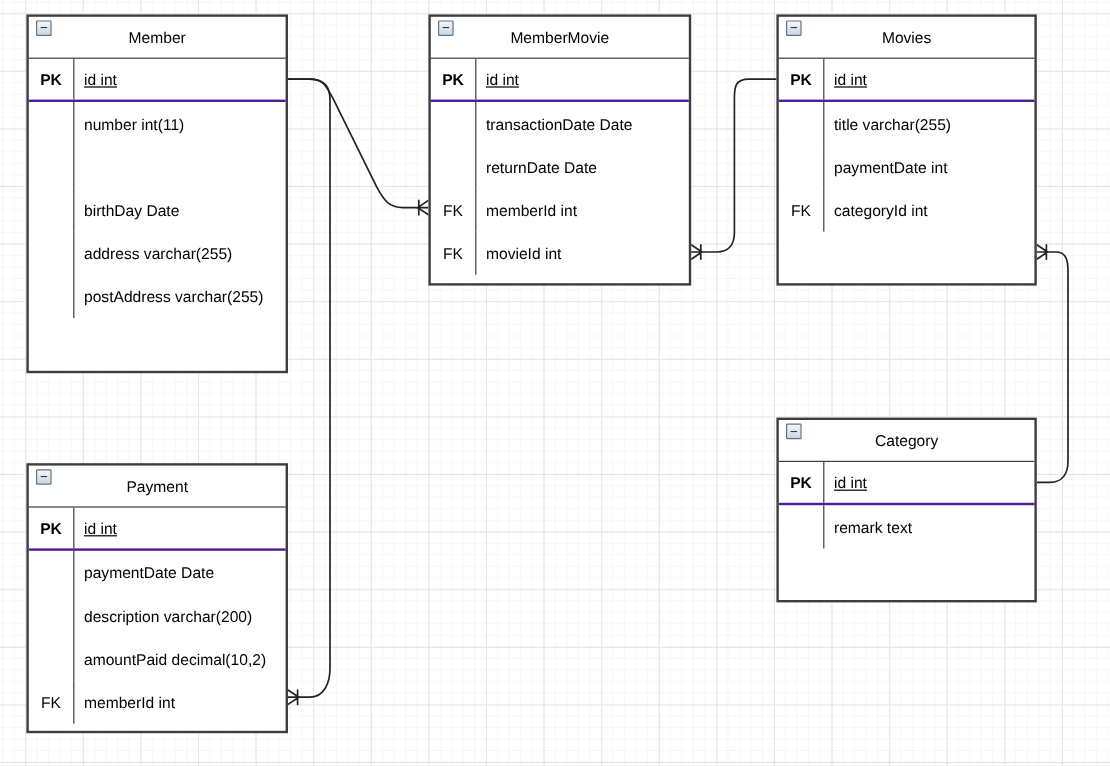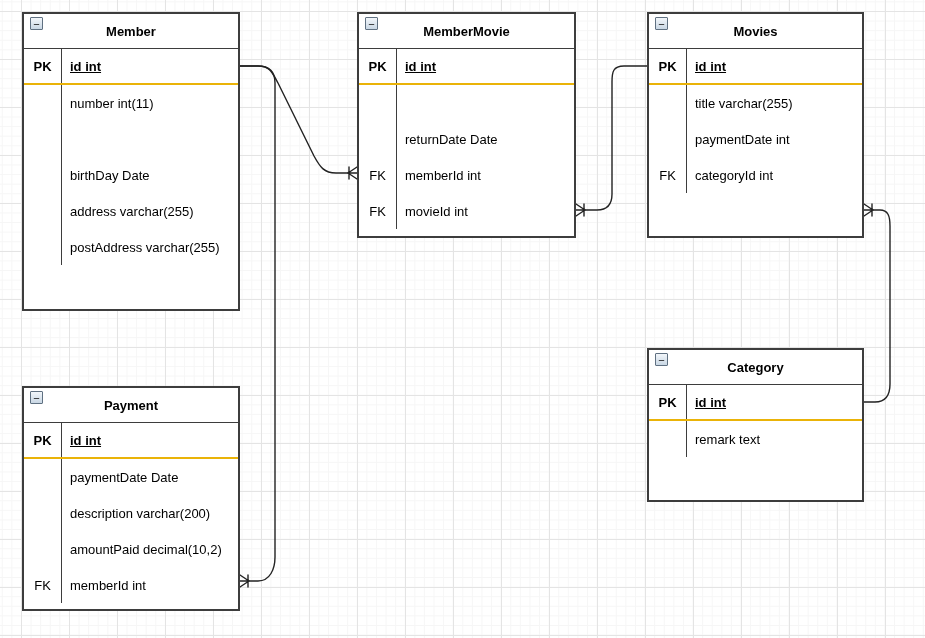--- a/index.html
+++ b/index.html
@@ -21,42 +21,42 @@
   }
   .wires{position:absolute;left:0;top:0;pointer-events:none;}
   .etable{
     position:absolute;background:#fff;border:2px solid #3d3d3d;
     box-sizing:border-box;font-size:13px;
   }
   .t-header{
     position:relative;height:34px;border-bottom:1px solid #3d3d3d;
     display:flex;align-items:center;justify-content:center;
   }
-  .t-title{font-weight:bold;font-size:13px;}
+  .t-title{font-weight:normal;font-size:13px;}
   .collapse{
     position:absolute;left:6px;top:3px;width:13px;height:13px;
     border:1px solid #5f7081;border-radius:1px;box-sizing:border-box;
     background:linear-gradient(#f2f6fa,#c9d7e4);
     display:flex;align-items:center;justify-content:center;
     font-size:11px;line-height:10px;color:#111;cursor:pointer;
   }
   .t-pkrow{
-    display:flex;height:36px;border-bottom:2px solid #eab308;box-sizing:border-box;
+    display:flex;height:36px;border-bottom:2px solid #4c1d95;box-sizing:border-box;
   }
   .t-row{display:flex;height:36px;}
   .keycol{
     width:38px;flex:0 0 38px;border-right:1px solid #3d3d3d;box-sizing:border-box;
     display:flex;align-items:center;justify-content:center;
   }
   .pk-label{font-weight:bold;}
   .fieldcol{
     flex:1;display:flex;align-items:center;padding-left:8px;box-sizing:border-box;
     white-space:nowrap;
   }
-  .pk-field{font-weight:bold;text-decoration:underline;}
+  .pk-field{font-weight:normal;text-decoration:underline;}
 </style>
 </head>
 <body>
 
 <div class="canvas">
 
   <svg class="wires" width="925" height="638" viewBox="0 0 925 638">
     <g stroke="#222" stroke-width="1.4" fill="none" stroke-linejoin="round" stroke-linecap="round">
 
       <g>
@@ -115,20 +115,21 @@
     <div class="t-header">
       <span class="collapse">−</span>
       <span class="t-title">MemberMovie</span>
     </div>
     <div class="t-pkrow">
       <span class="keycol pk-label">PK</span>
       <span class="fieldcol pk-field">id int</span>
     </div>
     <div class="t-row">
         <span class="keycol"></span>
+        <span class="fieldcol">transactionDate Date</span>
       </div>
     <div class="t-row">
         <span class="keycol"></span>
         <span class="fieldcol">returnDate Date</span>
       </div>
     <div class="t-row">
         <span class="keycol">FK</span>
         <span class="fieldcol">memberId int</span>
       </div>
     <div class="t-row">

